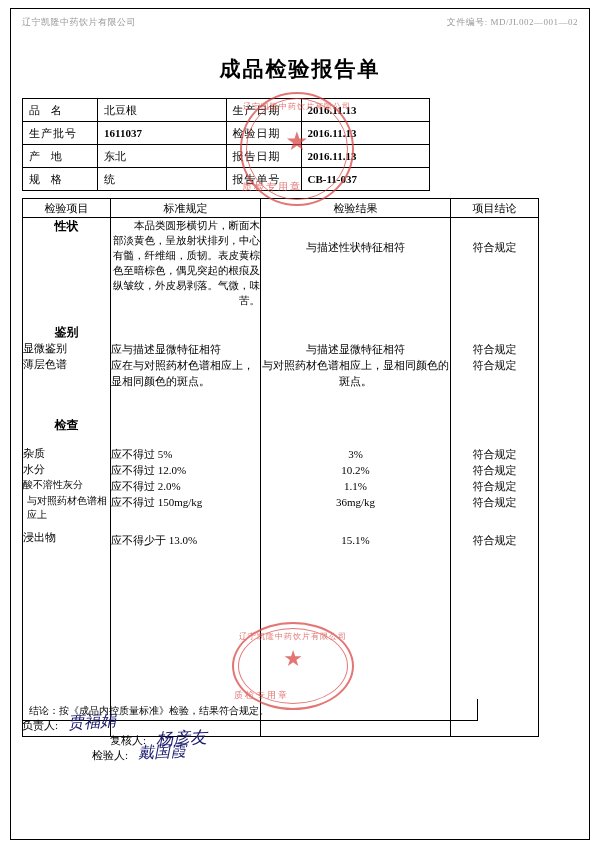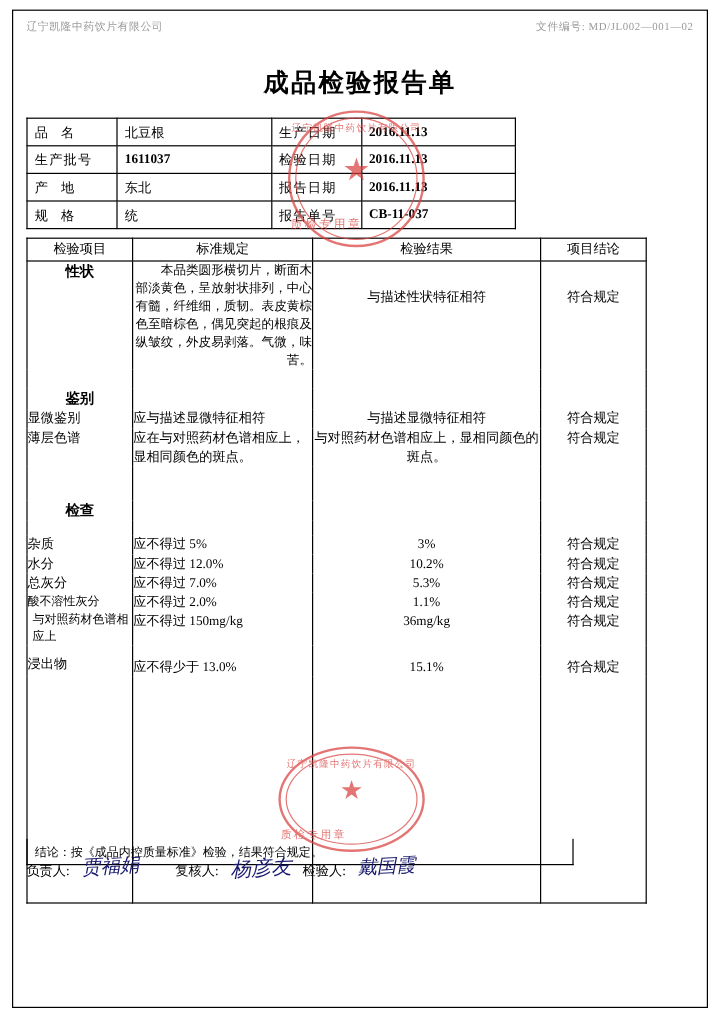--- a/index.html
+++ b/index.html
@@ -148,20 +148,21 @@
   }
 
   
   .sig-row {
     position: absolute;
     left: 22px;
     width: 540px;
     top: 718px;
     font-size: 11px;
     display: flex;
+    flex-direction: column;
   }
   .sig-block { position: relative; }
   .sig-b1 { margin-left: 0px; }
   .sig-b2 { margin-left: 88px; }
   .sig-b3 { margin-left: 70px; }
   .sig-name {
     position: absolute;
     left: 46px;
     top: -6px;
     font-family: "Liberation Serif", serif;
@@ -337,26 +338,20 @@
       <tr>
         <td class="sub-label">杂质</td>
         <td class="cell-pad small-ind rowtxt">应不得过 5%</td>
         <td class="cell-pad center rowtxt">3%</td>
         <td class="cell-pad center rowtxt">符合规定</td>
       </tr>
       <tr>
         <td class="sub-label">水分</td>
         <td class="cell-pad small-ind rowtxt">应不得过 12.0%</td>
         <td class="cell-pad center rowtxt">10.2%</td>
-        <td class="cell-pad center rowtxt">符合规定</td>
-      </tr>
-      <tr>
-        <td class="sub-label">总灰分</td>
-        <td class="cell-pad small-ind rowtxt">应不得过 7.0%</td>
-        <td class="cell-pad center rowtxt">5.3%</td>
         <td class="cell-pad center rowtxt">符合规定</td>
       </tr>
       <tr>
         <td class="sub-label" style="font-size:10px">酸不溶性灰分</td>
         <td class="cell-pad small-ind rowtxt">应不得过 2.0%</td>
         <td class="cell-pad center rowtxt">1.1%</td>
         <td class="cell-pad center rowtxt">符合规定</td>
       </tr>
       <tr>
         <td class="sub-label" style="font-size:10px;line-height:14px;text-align:left;padding-left:4px;">与对照药材色谱相应上</td>

